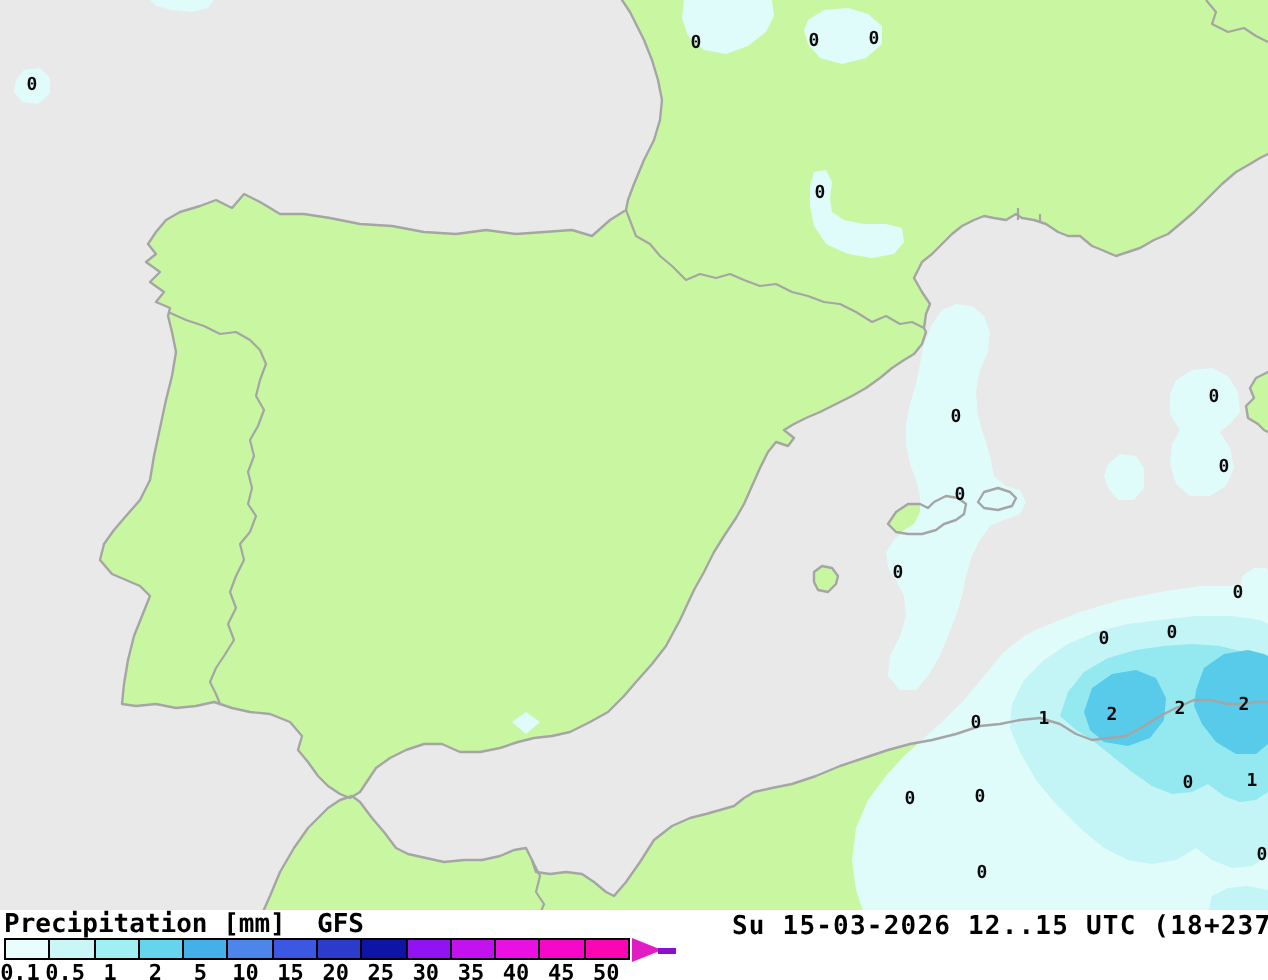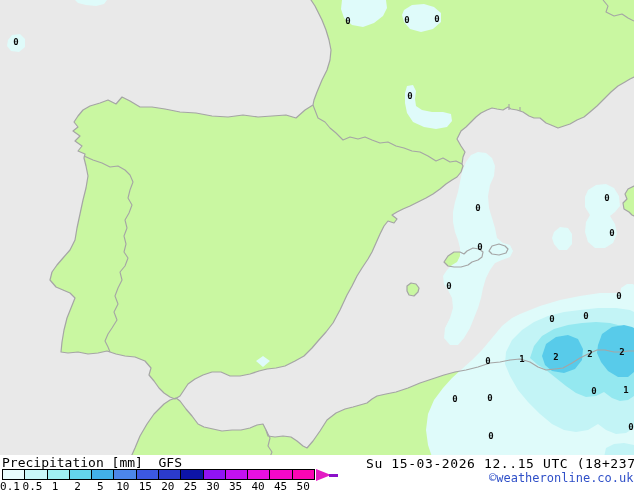--- a/index.html
+++ b/index.html
@@ -13,21 +13,21 @@
   #frame{position:relative;width:634px;height:490px;overflow:hidden;background:#fff;}
   #map-wrap{position:absolute;top:0;left:0;width:634px;height:457px;}
   #map-wrap svg{display:block;}
   .sea{fill:var(--sea);}
   .land{fill:var(--land);stroke:none;}
   .coastline{fill:none;stroke:var(--coast);stroke-width:1.2;stroke-linejoin:round;stroke-linecap:round;}
   .border{fill:none;stroke:var(--coast);stroke-width:1.1;stroke-linejoin:round;}
   .pp1{fill:var(--p1);} .pp2{fill:var(--p2);} .pp3{fill:var(--p3);} .pp4{fill:var(--p4);}
   #precip-labels text{font-family:"DejaVu Sans Mono",monospace;font-size:9px;font-weight:bold;fill:#0a0a0a;}
   
-  #legend{position:absolute;left:0;top:455px;width:634px;height:35px;background:#fff;}
+  #legend{position:absolute;left:0;top:455px;width:634px;height:35px;background:#fff;font-weight:bold;}
   #legend-title{position:absolute;left:2px;top:0px;font-size:13px;color:#000;white-space:pre;}
   #colorbar{position:absolute;left:2px;top:14px;width:313px;height:11px;display:flex;
             border:1px solid #000;box-sizing:border-box;align-items:stretch;}
   #colorbar .seg{flex:1 1 auto;border-right:1px solid #000;}
   #colorbar .seg:last-child{border-right:none;}
   #bar-arrow{position:absolute;left:316px;top:14px;width:0;height:0;
              border-top:6px solid transparent;border-bottom:6px solid transparent;
              border-left:15px solid var(--arrowc);}
   #bar-tail{position:absolute;left:329px;top:19px;width:9px;height:3px;background:var(--tailc);}
   #scale-labels{position:absolute;left:0;top:25px;height:12px;width:360px;}
@@ -160,16 +160,15 @@
         <span style="left: 145.3px;">15</span>
         <span style="left: 167.85px;">20</span>
         <span style="left: 190.4px;">25</span>
         <span style="left: 212.95px;">30</span>
         <span style="left: 235.5px;">35</span>
         <span style="left: 258.05px;">40</span>
         <span style="left: 280.6px;">45</span>
         <span style="left: 303.15px;">50</span>
       </div>
     <div id="footer-datetime">Su 15-03-2026 12..15 UTC (18+237)</div>
-    <div id="footer-copyright">©weatheronline.co.uk</div>
   </div>
 
 </div>
 
 </body></html>

